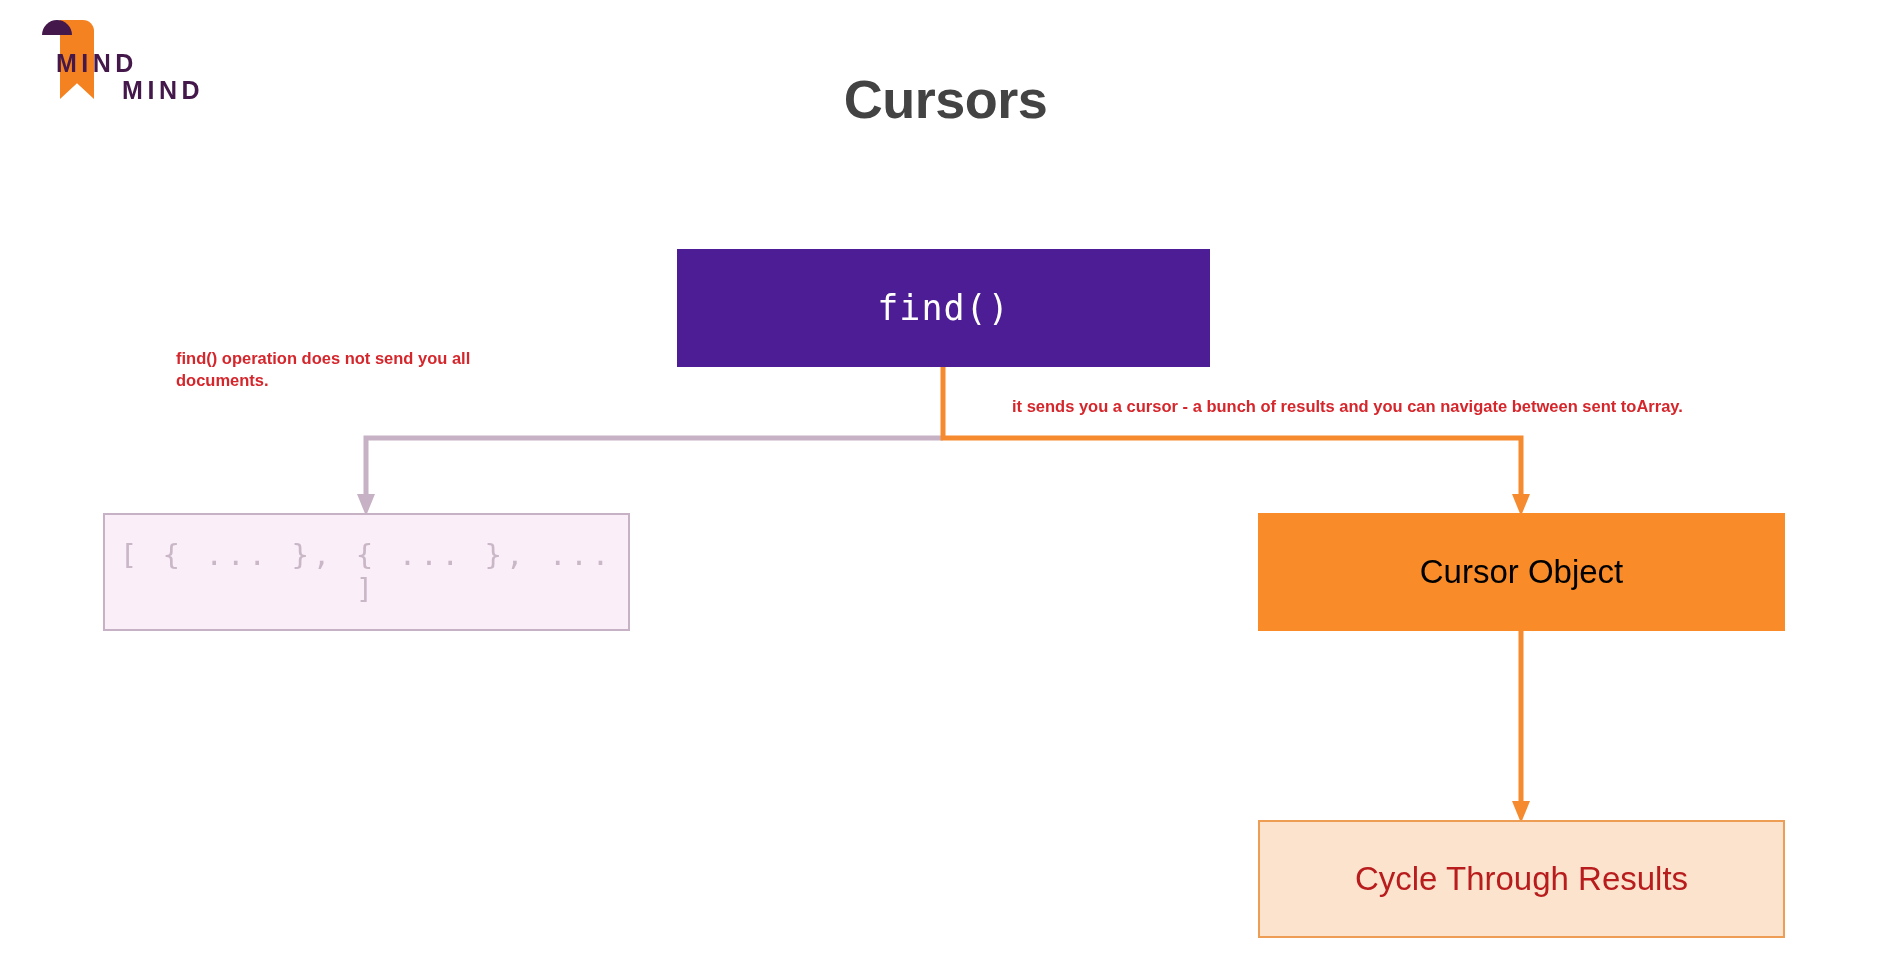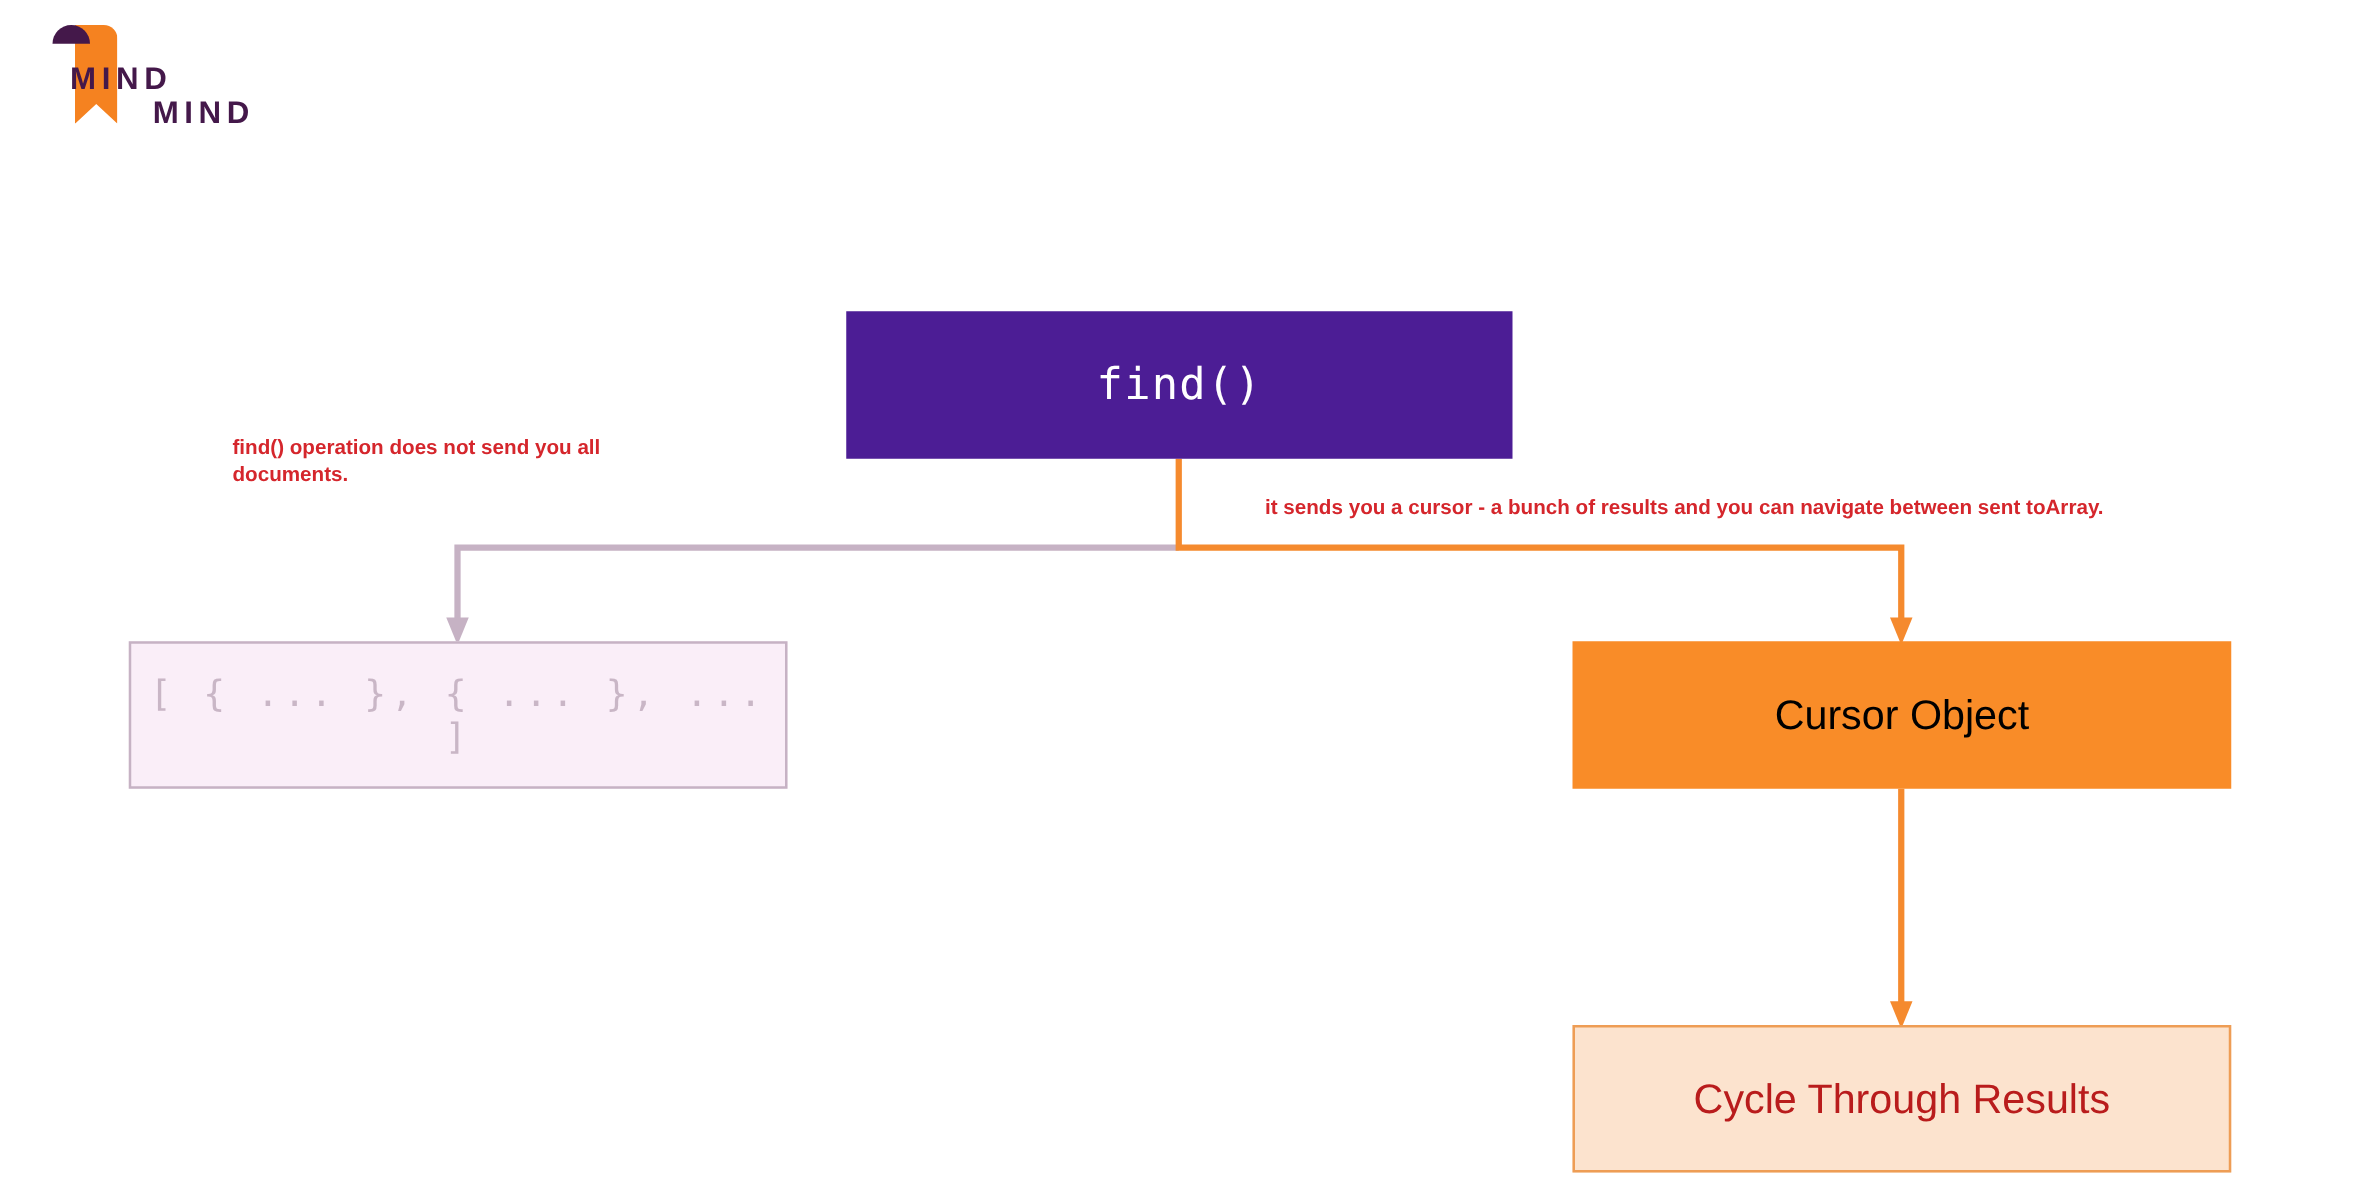--- a/index.html
+++ b/index.html
@@ -159,40 +159,41 @@
   }
 
   
   .annotation {
     position: absolute;
     color: #D5262C;
     font-weight: bold;
     font-size: 16.5px;
     line-height: 1.33;
   }
-  .ann-1 { left: 186px; top: 348px; width: 360px; }
+  .ann-1 { left: 176px; top: 348px; width: 360px; }
   .ann-2 { left: 1012px; top: 396px; width: 820px; }
   .ann-3 { left: 530px; top: 467px; width: 940px; }
 </style>
 </head>
 <body>
 
 <div class="slide">
 
   <div class="logo">
     <div class="logo-mark">
       <div class="logo-flag"></div>
       <div class="logo-cap"></div>
     </div>
     <div class="logo-text">
       <span class="logo-acade">MIND</span>
       <span class="logo-mind">MIND</span>
     </div>
   </div>
 
+  <div class="page-title">Cursors</div>
 
   <svg class="connectors" viewBox="0 0 1891 963" width="1891" height="963">
 
     <g>
       <path d="M 943 438 L 366 438 L 366 500" stroke="#C6B2C4" stroke-width="5" fill="none"></path>
       <polygon points="366,516 357,494 375,494" fill="#C6B2C4"></polygon>
     </g>
 
     <g>
       <path d="M 943 367 L 943 438 L 1521 438 L 1521 500" stroke="#F58A2E" stroke-width="5" fill="none"></path>

